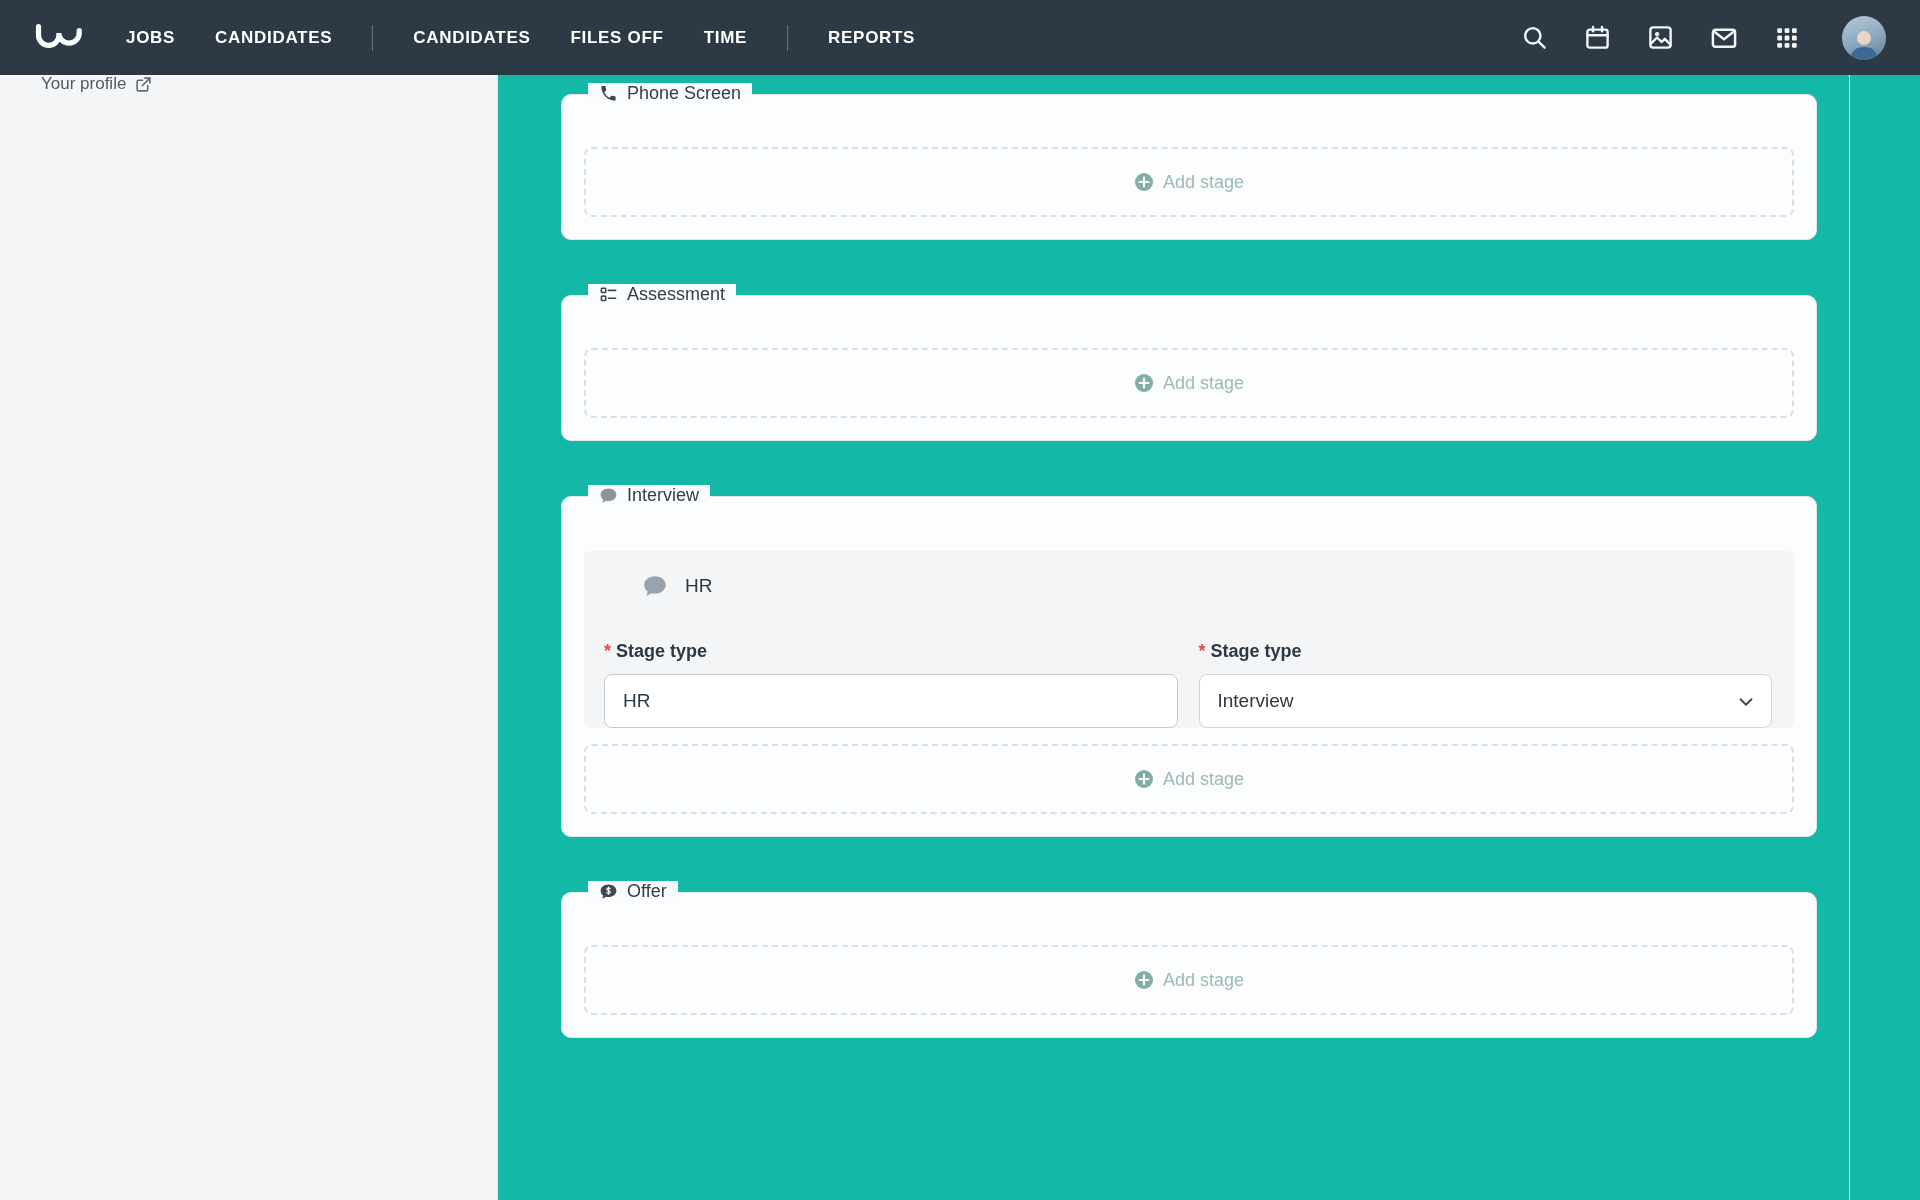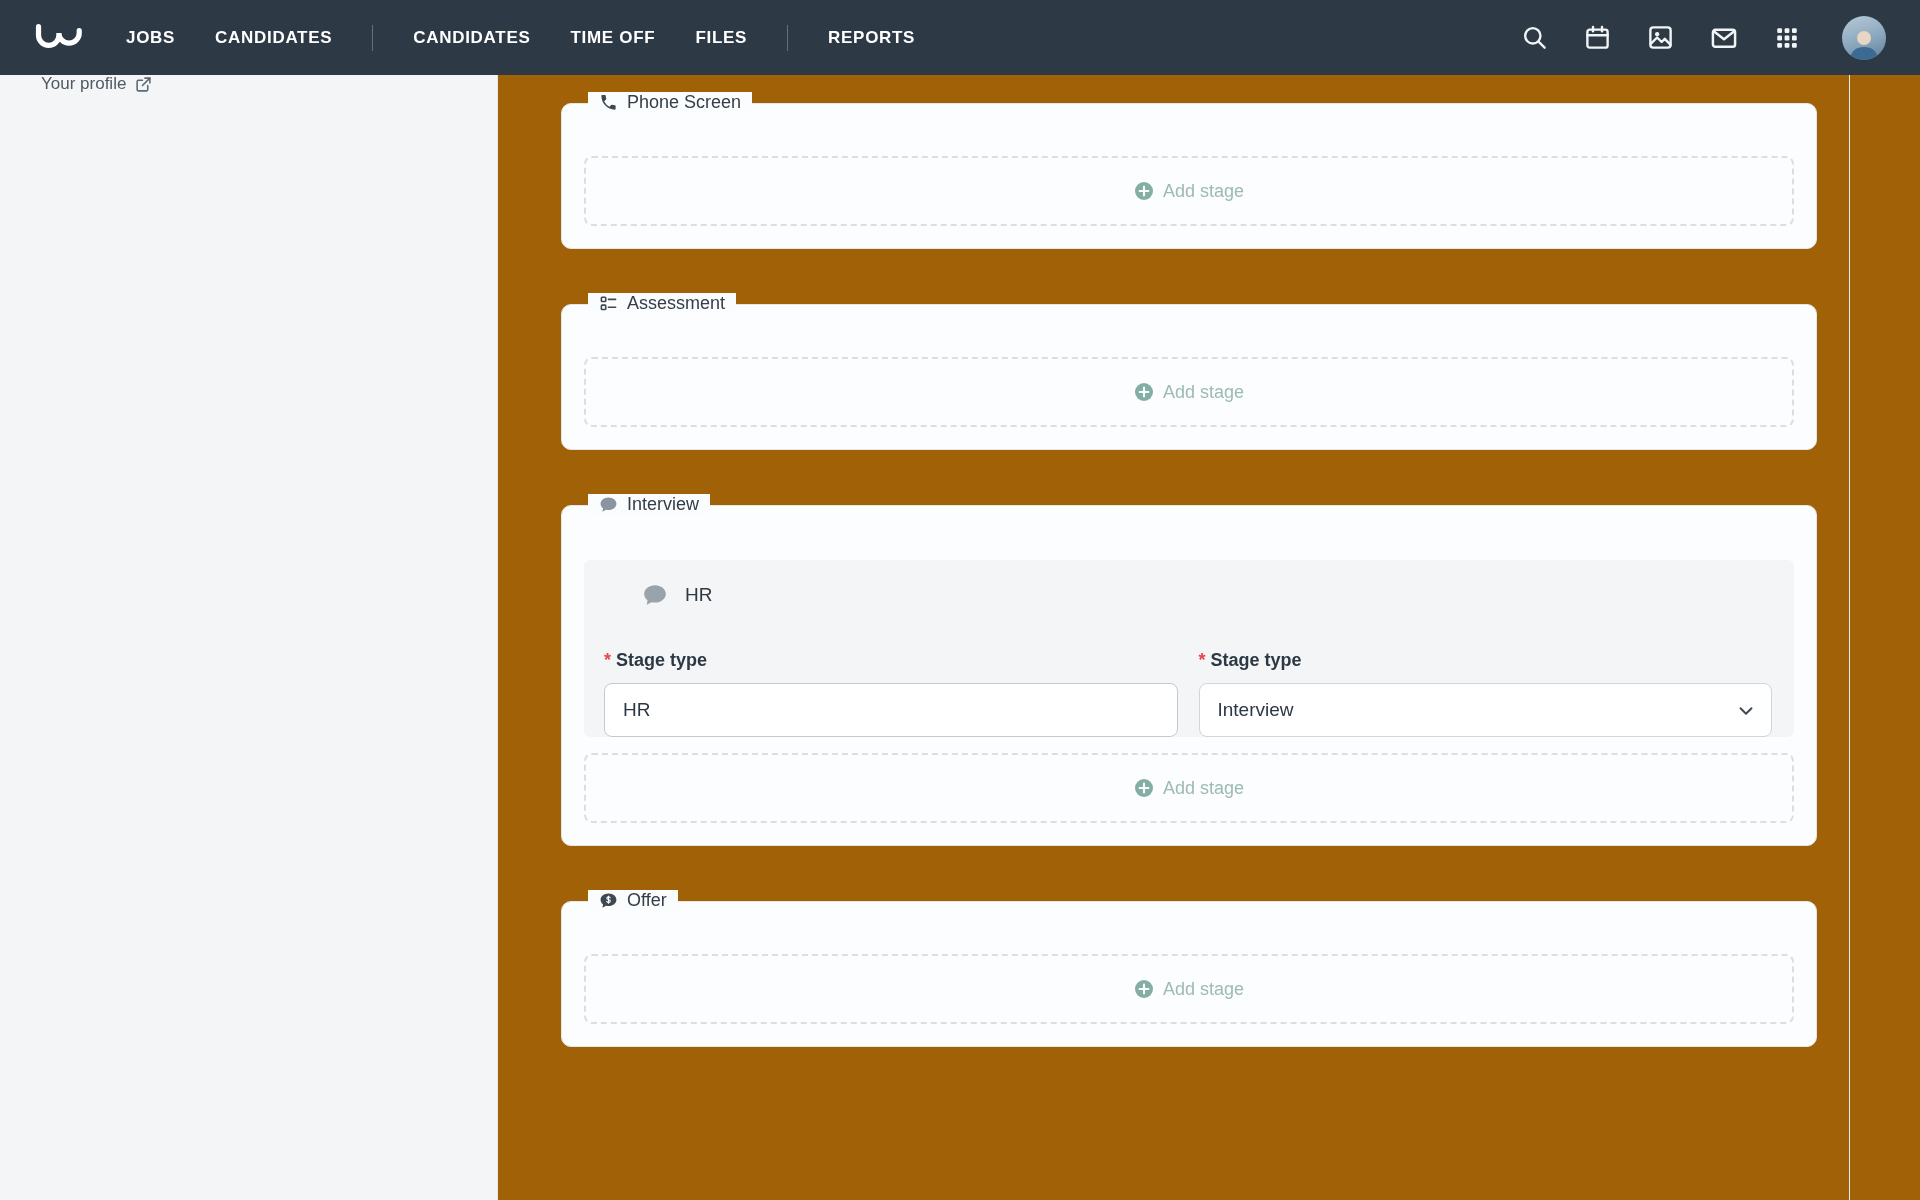--- a/index.html
+++ b/index.html
@@ -59,22 +59,22 @@
     display: inline-flex;
     align-items: center;
     gap: 9px;
     color: #4f5a64;
     font-size: 17px;
     cursor: pointer;
   }
 
   .content {
     flex: 1;
-    padding: 28px 0 0 63px;
-    background: #a16207;
+    padding: 19px 0 0 63px;
+    background: #14b8a6;
     overflow: hidden;
   }
   .scroll-divider {
     position: absolute;
     left: 1849px; top: 75px;
     width: 1px; height: 1125px;
     background: #e8ebee;
   }
 
   
@@ -206,22 +206,22 @@
   <div class="logo">
     <svg width="52" height="30" viewBox="0 0 46 26" fill="none">
       <path d="M4 3 v7.5 a9 9 0 0 0 18 0 V8.5 a9 9 0 0 0 18 0 V6.5" stroke="#ffffff" stroke-width="4.6" stroke-linecap="round" fill="none"></path>
     </svg>
   </div>
   <div class="nav-menu">
     <span class="nav-item">JOBS</span>
     <span class="nav-item">CANDIDATES</span>
     <span class="nav-divider"></span>
     <span class="nav-item">CANDIDATES</span>
-    <span class="nav-item">TIME OFF</span>
-    <span class="nav-item">FILES</span>
+    <span class="nav-item">FILES OFF</span>
+    <span class="nav-item">TIME</span>
     <span class="nav-divider"></span>
     <span class="nav-item">REPORTS</span>
   </div>
   <div class="nav-right">
     <span class="nav-icon">
       <svg width="27" height="27" viewBox="0 0 24 24" fill="none" stroke="#f2f5f7" stroke-width="2.1" stroke-linecap="round">
         <circle cx="10.5" cy="10.5" r="6.8"></circle>
           <line x1="15.6" y1="15.6" x2="21" y2="21"></line>
       </svg>
     </span>

